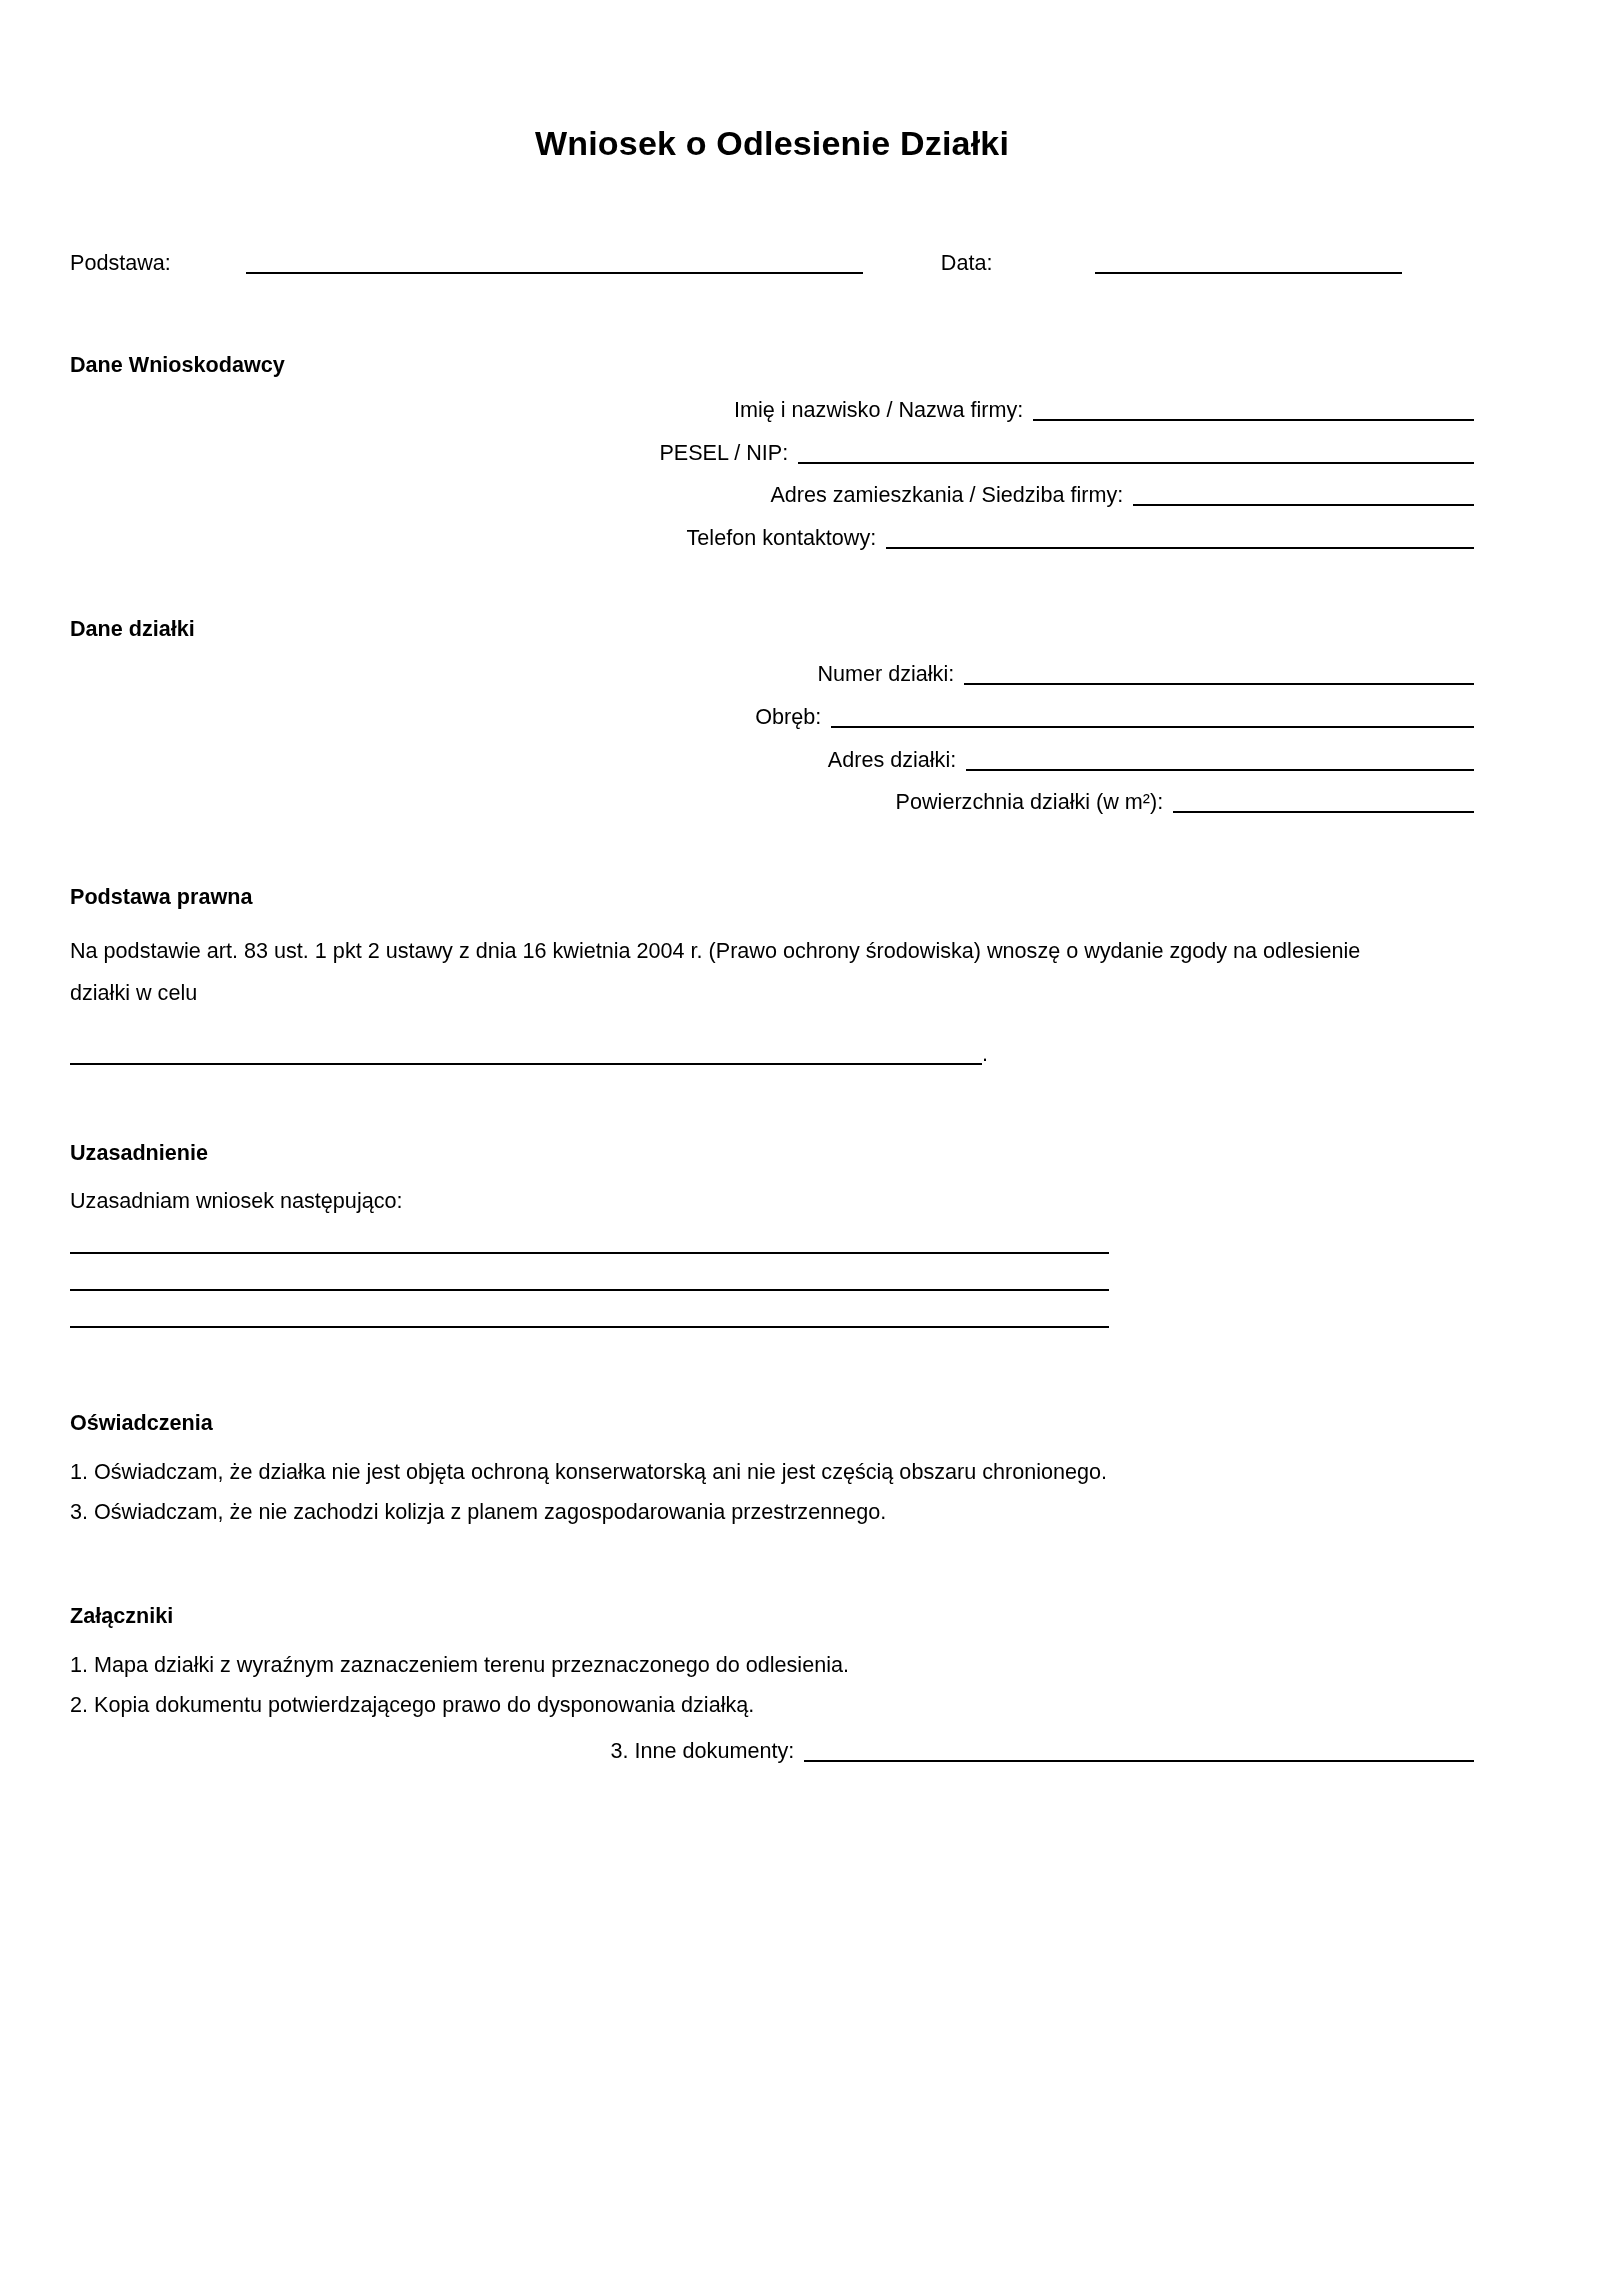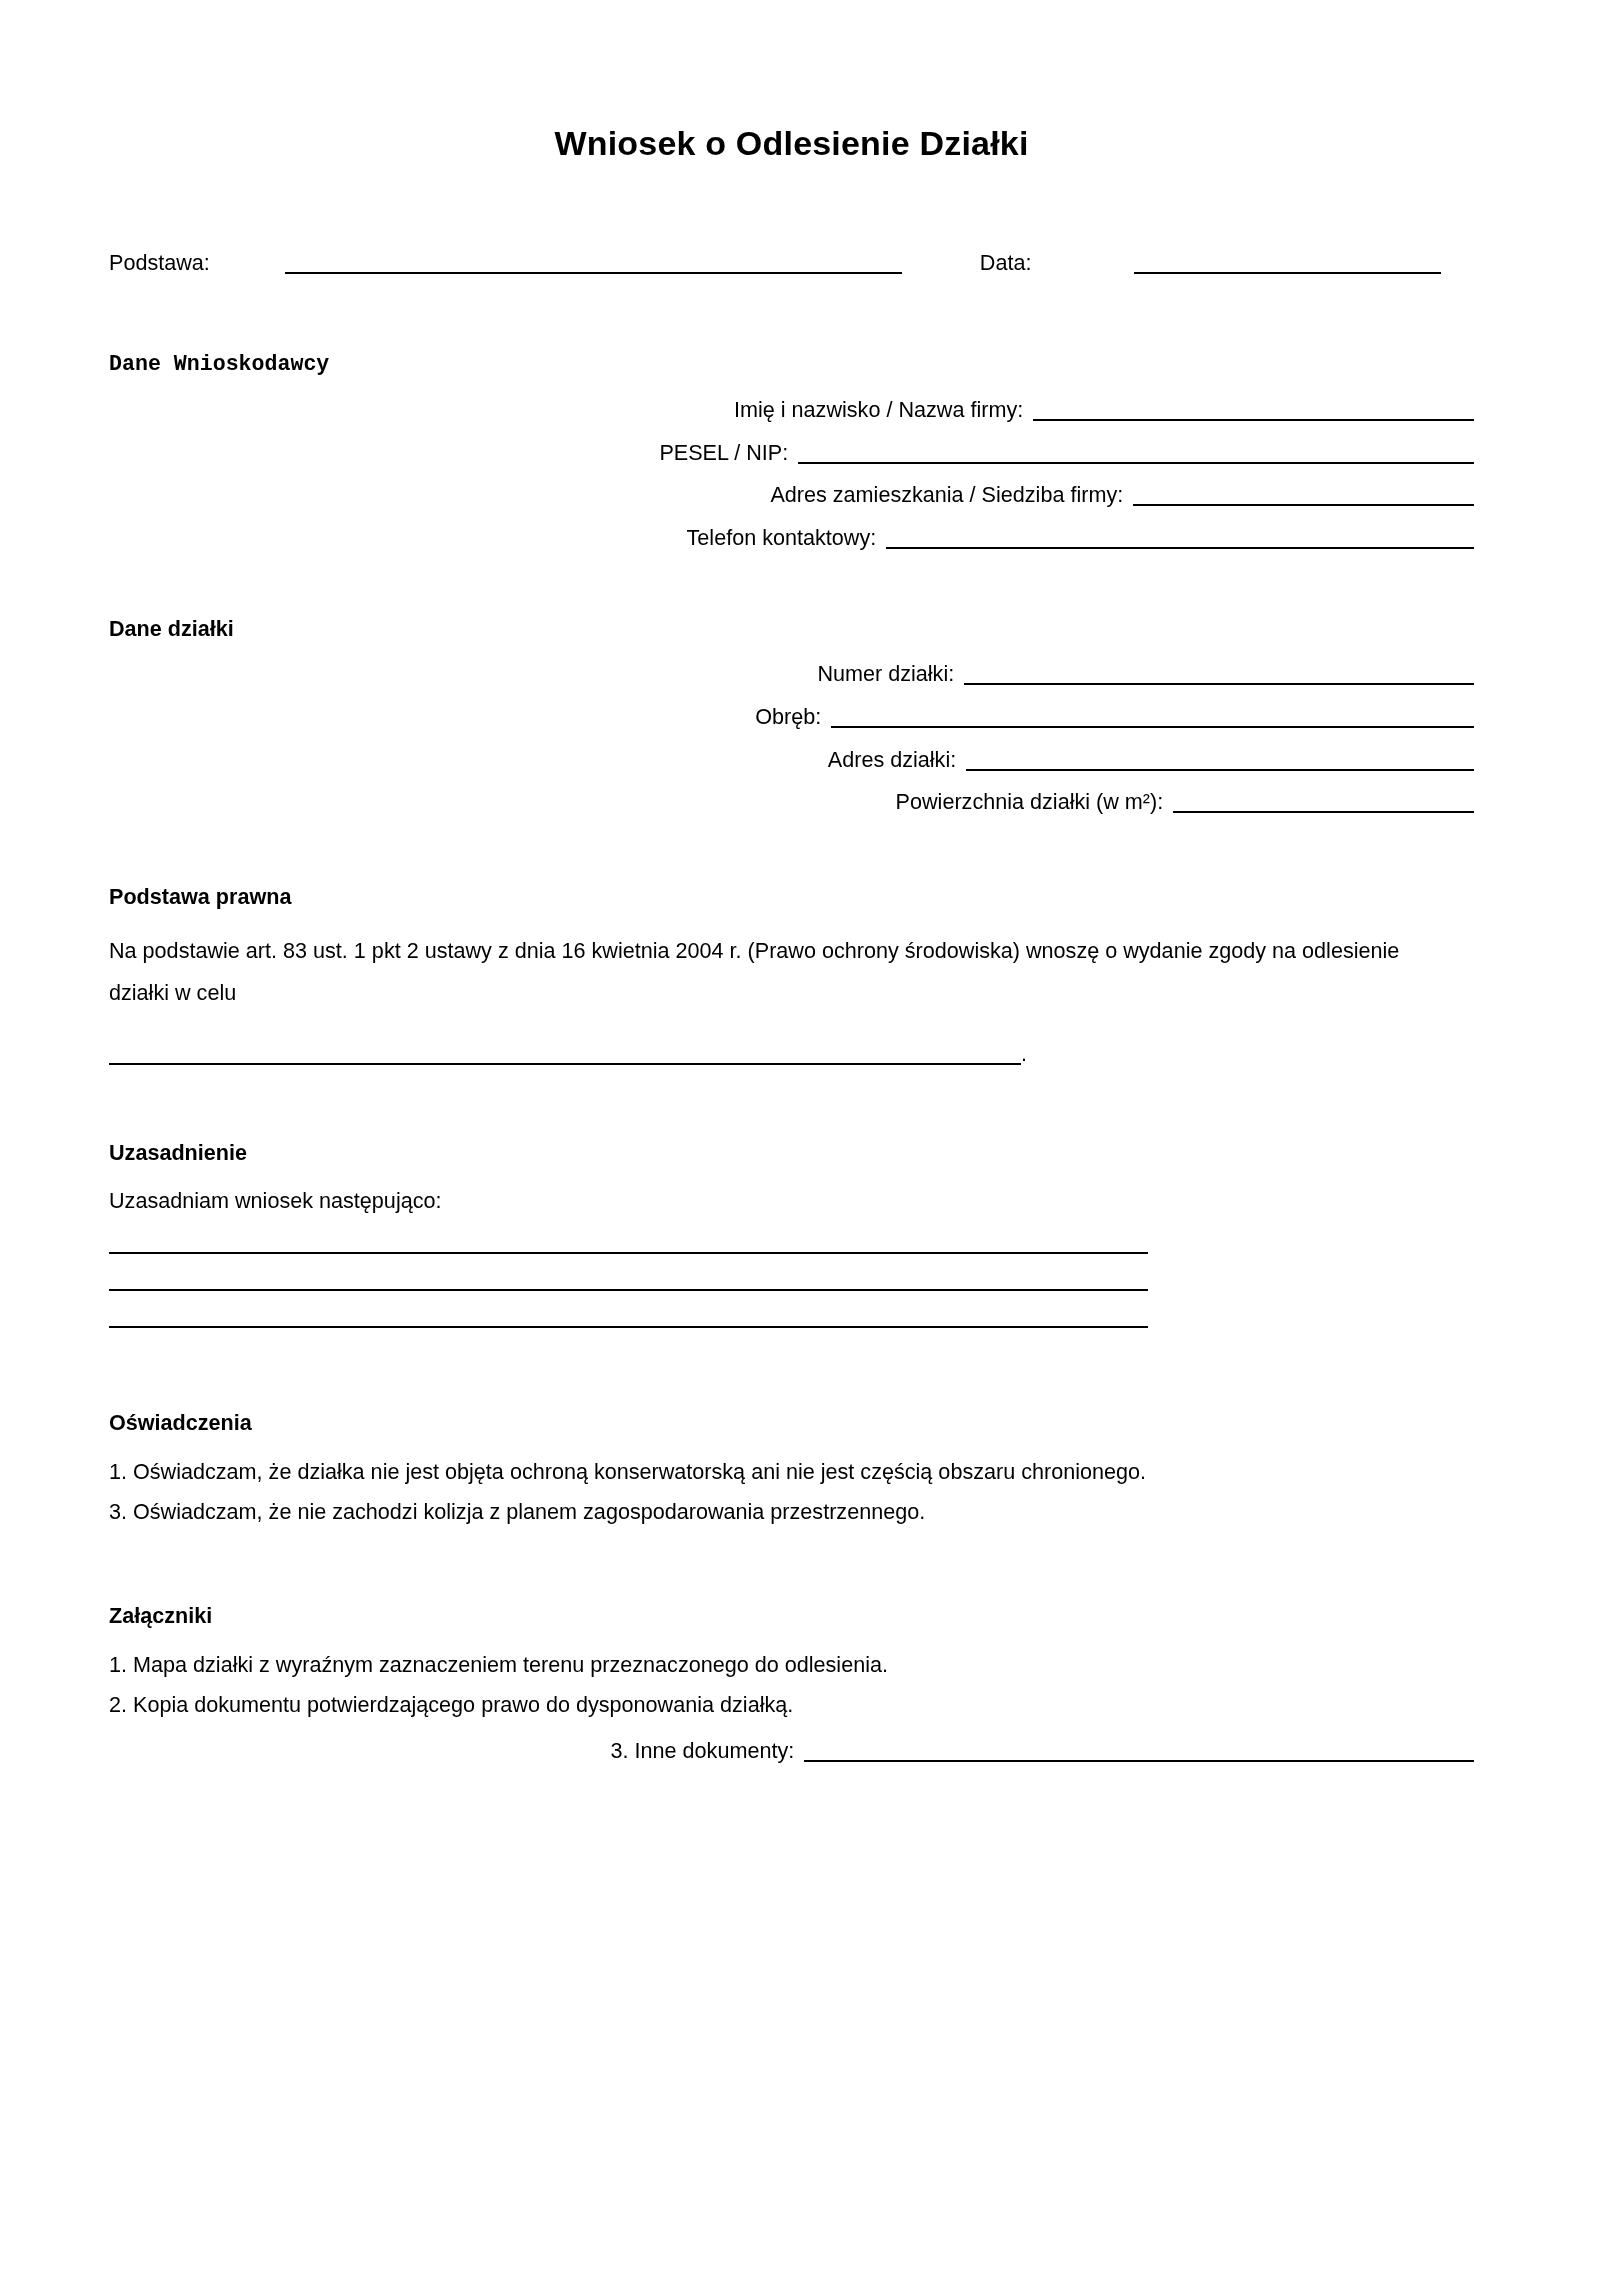--- a/index.html
+++ b/index.html
@@ -7,21 +7,21 @@
   .page {
     width: 1621px;
     height: 2293px;
     background: #ffffff;
     color: #000000;
     font-family: "Liberation Sans", sans-serif;
     font-size: 21.6px;
     position: relative;
     overflow: hidden;
   }
-  .content { padding: 0 147px 0 109px; margin-top: 24px; }
+  .content { padding: 0 147px 0 70px; margin-top: 24px; }
 
   h1.doc-title {
     font-size: 34px;
     font-weight: 700;
     text-align: center;
     margin: 123px 0 0 0;
     line-height: 1.2;
     letter-spacing: 0.2px;
   }
 
@@ -44,21 +44,21 @@
   .ln-place { width: 617px; margin-left: 75px; }
   .ln-date  { width: 307px; margin-left: 103px; }
   .date-label { margin-left: 78px; }
 
   h2.sec-h {
     font-size: 21.6px;
     font-weight: 700;
     margin: 0;
     line-height: 1.2;
   }
-  .sec-applicant h2 { margin-top: 76px; font-family: Liberation Mono, monospace; }
+  .sec-applicant h2 { margin-top: 76px; }
   .sec-plot h2      { margin-top: 65px; }
   .sec-legal h2     { margin-top: 69px; }
   .sec-just h2      { margin-top: 73px; }
   .sec-decl h2      { margin-top: 82px; }
   .sec-att h2       { margin-top: 78px; }
 
   .frow {
     display: flex;
     align-items: baseline;
     margin-top: 16.7px;

